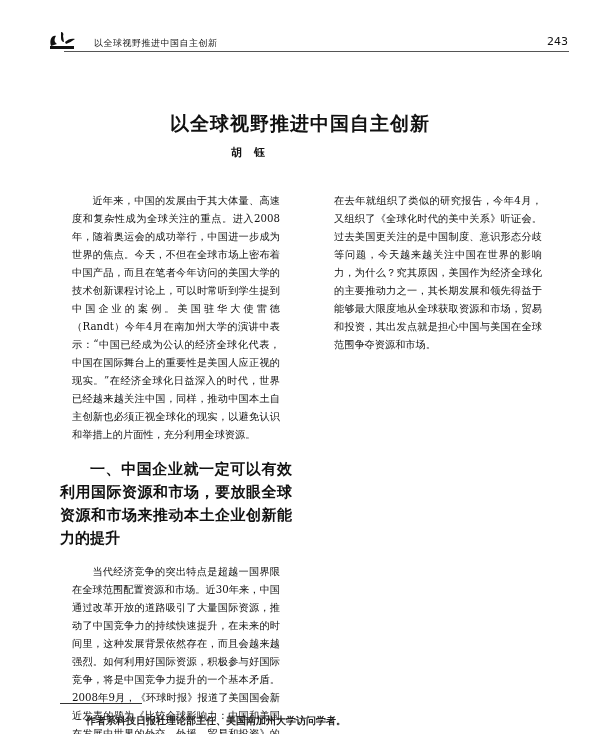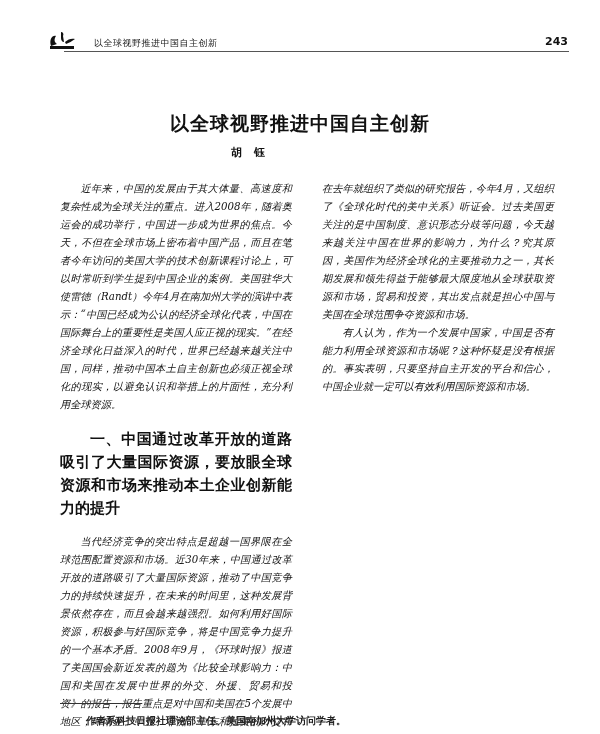--- a/index.html
+++ b/index.html
@@ -1,27 +1,27 @@
 <!DOCTYPE html>
 <html><head>
 <meta charset="utf-8">
 <style>
   html, body { margin: 0; padding: 0; background: #ffffff; }
   body { width: 600px; height: 734px; position: relative; overflow: hidden; color: #111; font-family: "DejaVu Serif", serif; }
   .header { position: absolute; left: 48px; top: 30px; width: 520px; height: 22px; }
   .logo { position: absolute; left: 0; top: 0; width: 30px; height: 20px; }
   .running-title { position: absolute; left: 46px; top: 7px; font-size: 9px; letter-spacing: 0.5px; color: #222; font-family: "DejaVu Sans", sans-serif; }
-  .page-num { position: absolute; right: 0; top: 5px; font-size: 11px; font-weight: bold; font-family: "DejaVu Sans", sans-serif; }
+  .page-num { position: absolute; right: 0; top: 5px; font-size: 11px; font-weight: normal; font-family: "DejaVu Sans", sans-serif; }
   .header-rule { position: absolute; left: 16px; top: 21px; width: 505px; height: 0; border-top: 1px solid #555; }
   .title { position: absolute; left: 0; top: 111px; width: 600px; text-align: center; font-size: 19px; font-weight: bold; letter-spacing: 1px; font-family: "DejaVu Serif", serif; }
   .author { position: absolute; left: 0; top: 145px; width: 508px; text-align: center; font-size: 11px; font-weight: bold; letter-spacing: 12px; }
   .col { position: absolute; top: 180px; width: 232px; font-size: 10.2px; line-height: 18px; text-align: justify; }
   .col-left { left: 60px; }
   .col-right { left: 322px; }
-  .col p { margin: 0; text-indent: 2em; font-style: italic; }
+  .col p { margin: 12px; text-indent: 2em; }
   .col p.cont { text-indent: 0; }
   .section-heading { font-size: 15px; font-weight: bold; line-height: 23px; font-family: "DejaVu Sans", sans-serif; margin: 14px 0 13px 0; text-indent: 2em; text-align: justify; }
   .footnote-rule { position: absolute; left: 60px; top: 703px; width: 82px; border-top: 1px solid #333; }
   .footnote { position: absolute; left: 86px; top: 714px; font-size: 10px; font-weight: bold; color: #222; }
 </style>
 </head>
 <body>
 
 <div class="header">
   <span class="logo">
@@ -35,23 +35,22 @@
   <span class="running-title">以全球视野推进中国自主创新</span>
   <span class="page-num">243</span>
   <div class="header-rule"></div>
 </div>
 
 <div class="title">以全球视野推进中国自主创新</div>
 <div class="author">胡钰</div>
 
 <div class="col col-left">
   <p>近年来，中国的发展由于其大体量、高速度和复杂性成为全球关注的重点。进入2008年，随着奥运会的成功举行，中国进一步成为世界的焦点。今天，不但在全球市场上密布着中国产品，而且在笔者今年访问的美国大学的技术创新课程讨论上，可以时常听到学生提到中国企业的案例。美国驻华大使雷德（Randt）今年4月在南加州大学的演讲中表示：“中国已经成为公认的经济全球化代表，中国在国际舞台上的重要性是美国人应正视的现实。”在经济全球化日益深入的时代，世界已经越来越关注中国，同样，推动中国本土自主创新也必须正视全球化的现实，以避免认识和举措上的片面性，充分利用全球资源。</p>
-  <div class="section-heading">一、中国通过改革开放的道路吸引了大量国际资源，要放眼全球资源和市场来推动本土企业创新能力的提升</div>
+  <div class="section-heading">一、中国企业就一定可以有效利用国际资源和市场，要放眼全球资源和市场来推动本土企业创新能力的提升</div>
   <p>当代经济竞争的突出特点是超越一国界限在全球范围配置资源和市场。近30年来，中国通过改革开放的道路吸引了大量国际资源，推动了中国竞争力的持续快速提升，在未来的时间里，这种发展背景依然存在，而且会越来越强烈。如何利用好国际资源，积极参与好国际竞争，将是中国竞争力提升的一个基本矛盾。2008年9月，《环球时报》报道了美国国会新近发表的题为《比较全球影响力：中国和美国在发展中世界的外交、外援、贸易和投资》的报告，报告重点是对中国和美国在5个发展中地区，即南亚、中亚、非洲、中东和拉美的外交和经济活动的比较。事实上，美国国会参议院外交委员会主席、现民主党副总统候选人拜登（Biden）</p>
 </div>
 
 <div class="col col-right">
   <p class="cont">在去年就组织了类似的研究报告，今年4月，又组织了《全球化时代的美中关系》听证会。过去美国更关注的是中国制度、意识形态分歧等问题，今天越来越关注中国在世界的影响力，为什么？究其原因，美国作为经济全球化的主要推动力之一，其长期发展和领先得益于能够最大限度地从全球获取资源和市场，贸易和投资，其出发点就是担心中国与美国在全球范围争夺资源和市场。</p>
-  <p>有人认为，作为一个发展中国家，中国是否有能力利用全球资源和市场呢？这种怀疑是没有根据的。事实表明，只要坚持自主开发的平台和信心，中国企业就一定可以有效利用国际资源和市场。</p>
 </div>
 
 <div class="footnote-rule"></div>
 <div class="footnote">作者系科技日报社理论部主任、美国南加州大学访问学者。</div>
 
 </body></html>

